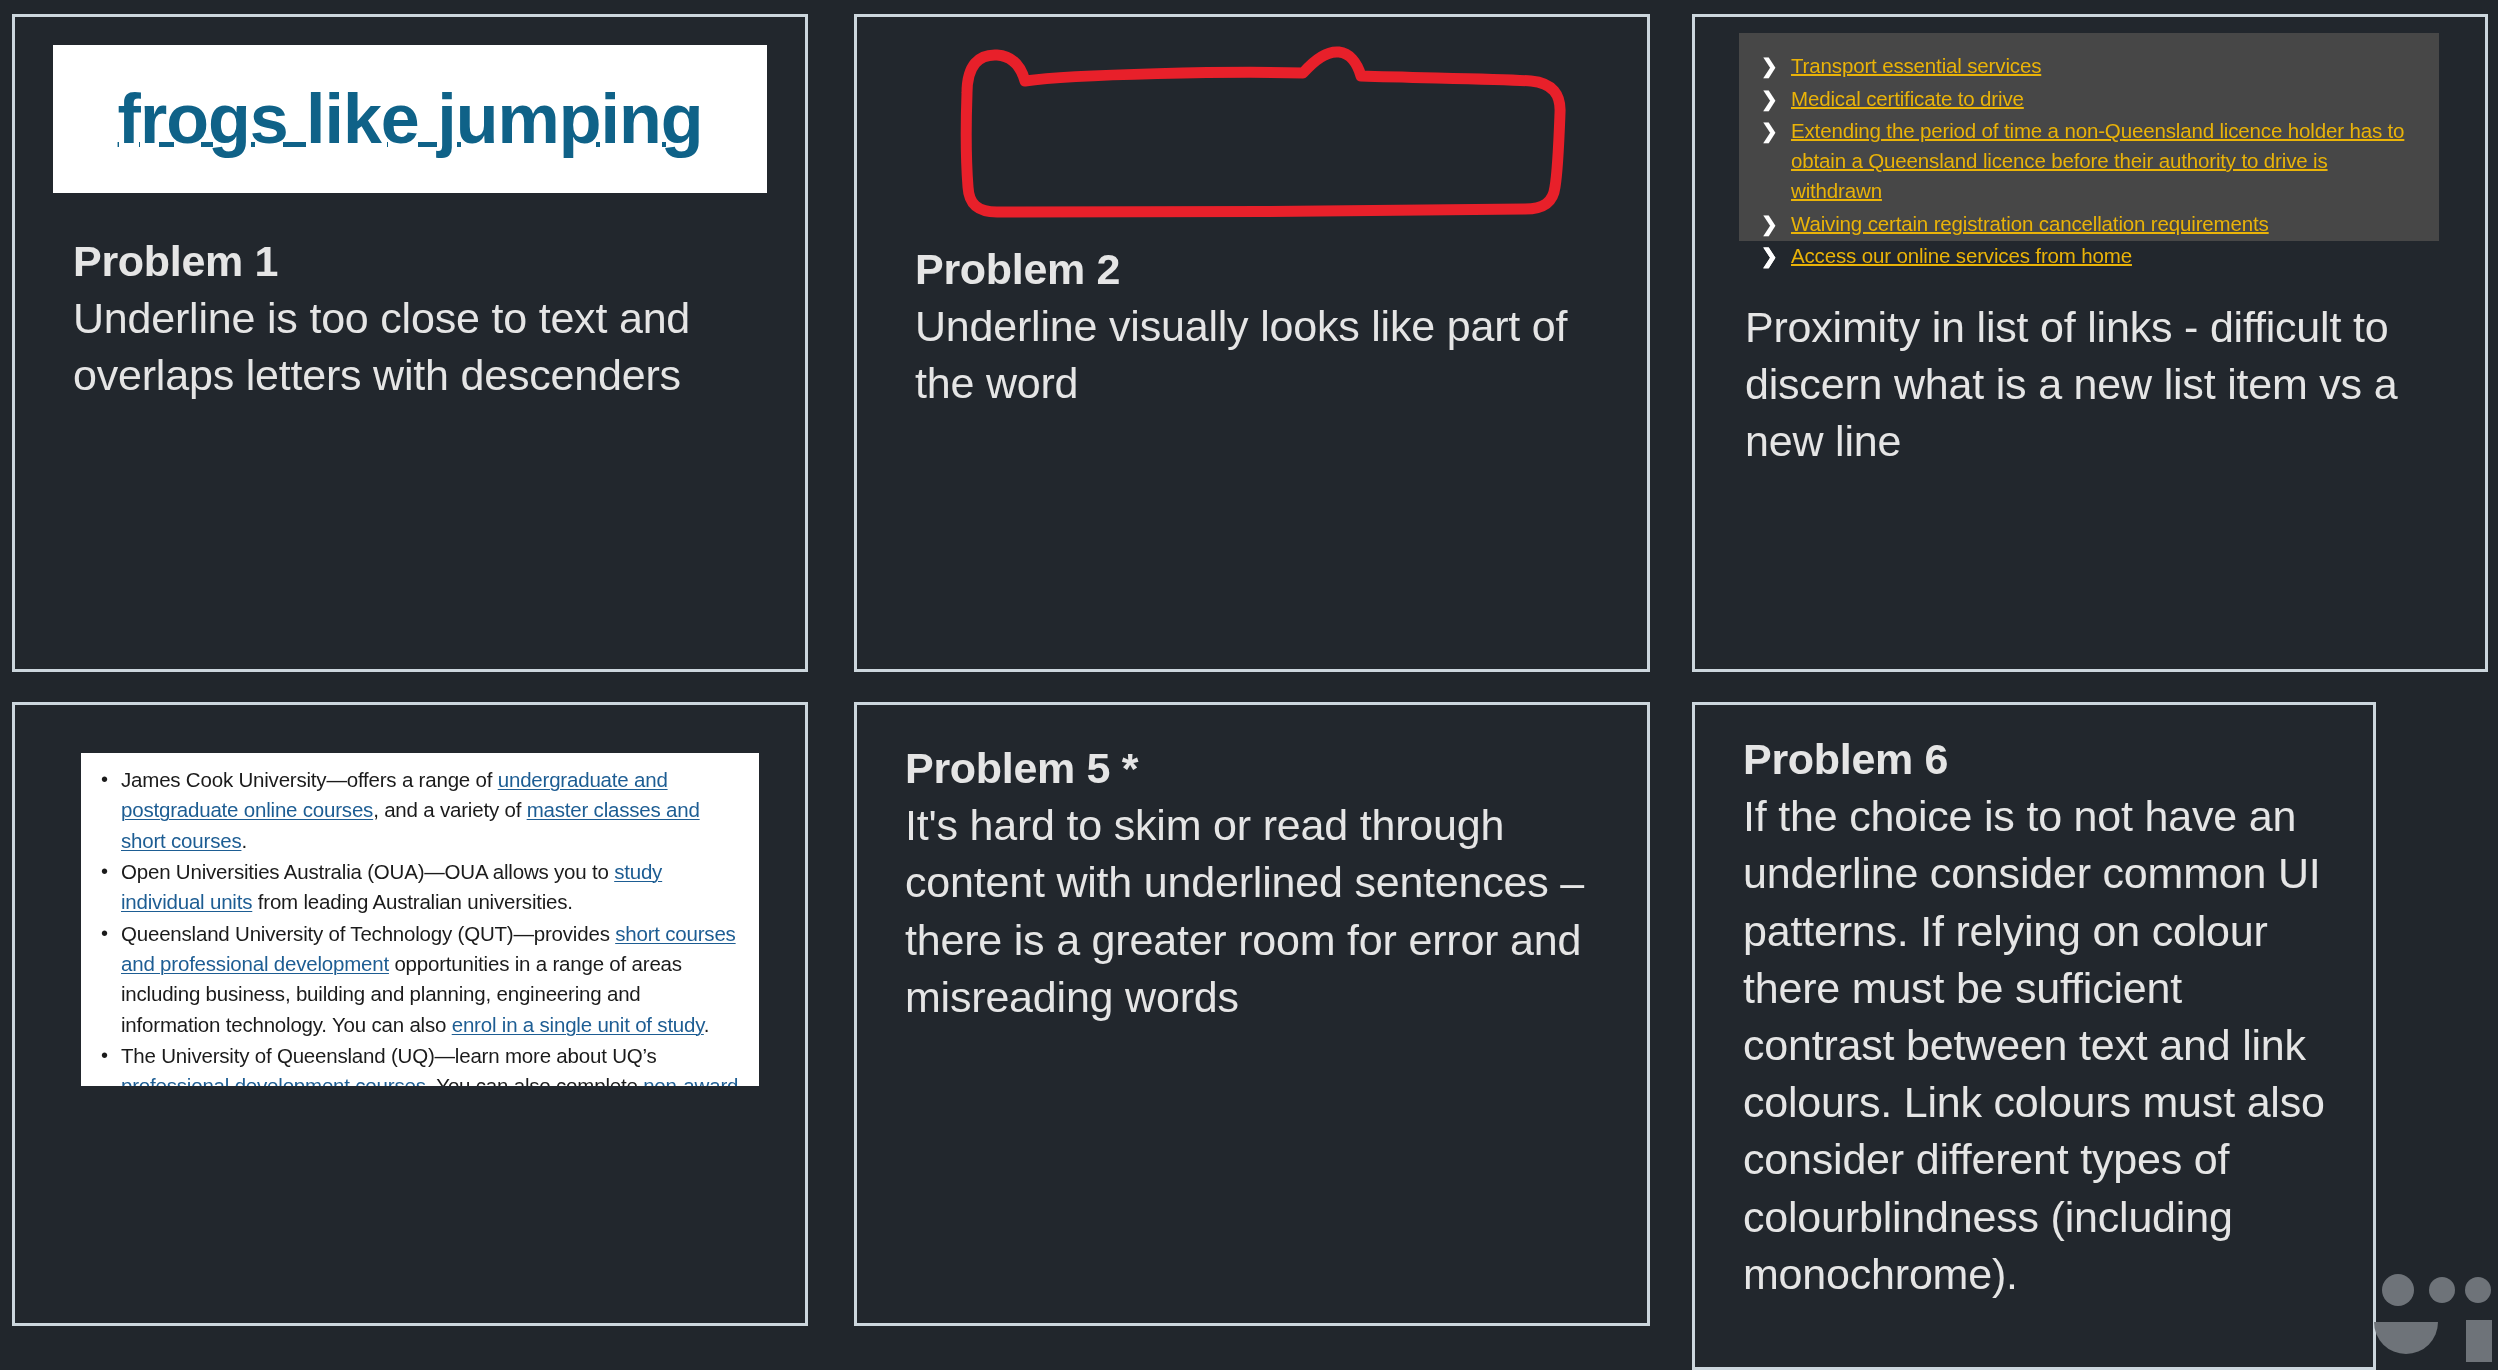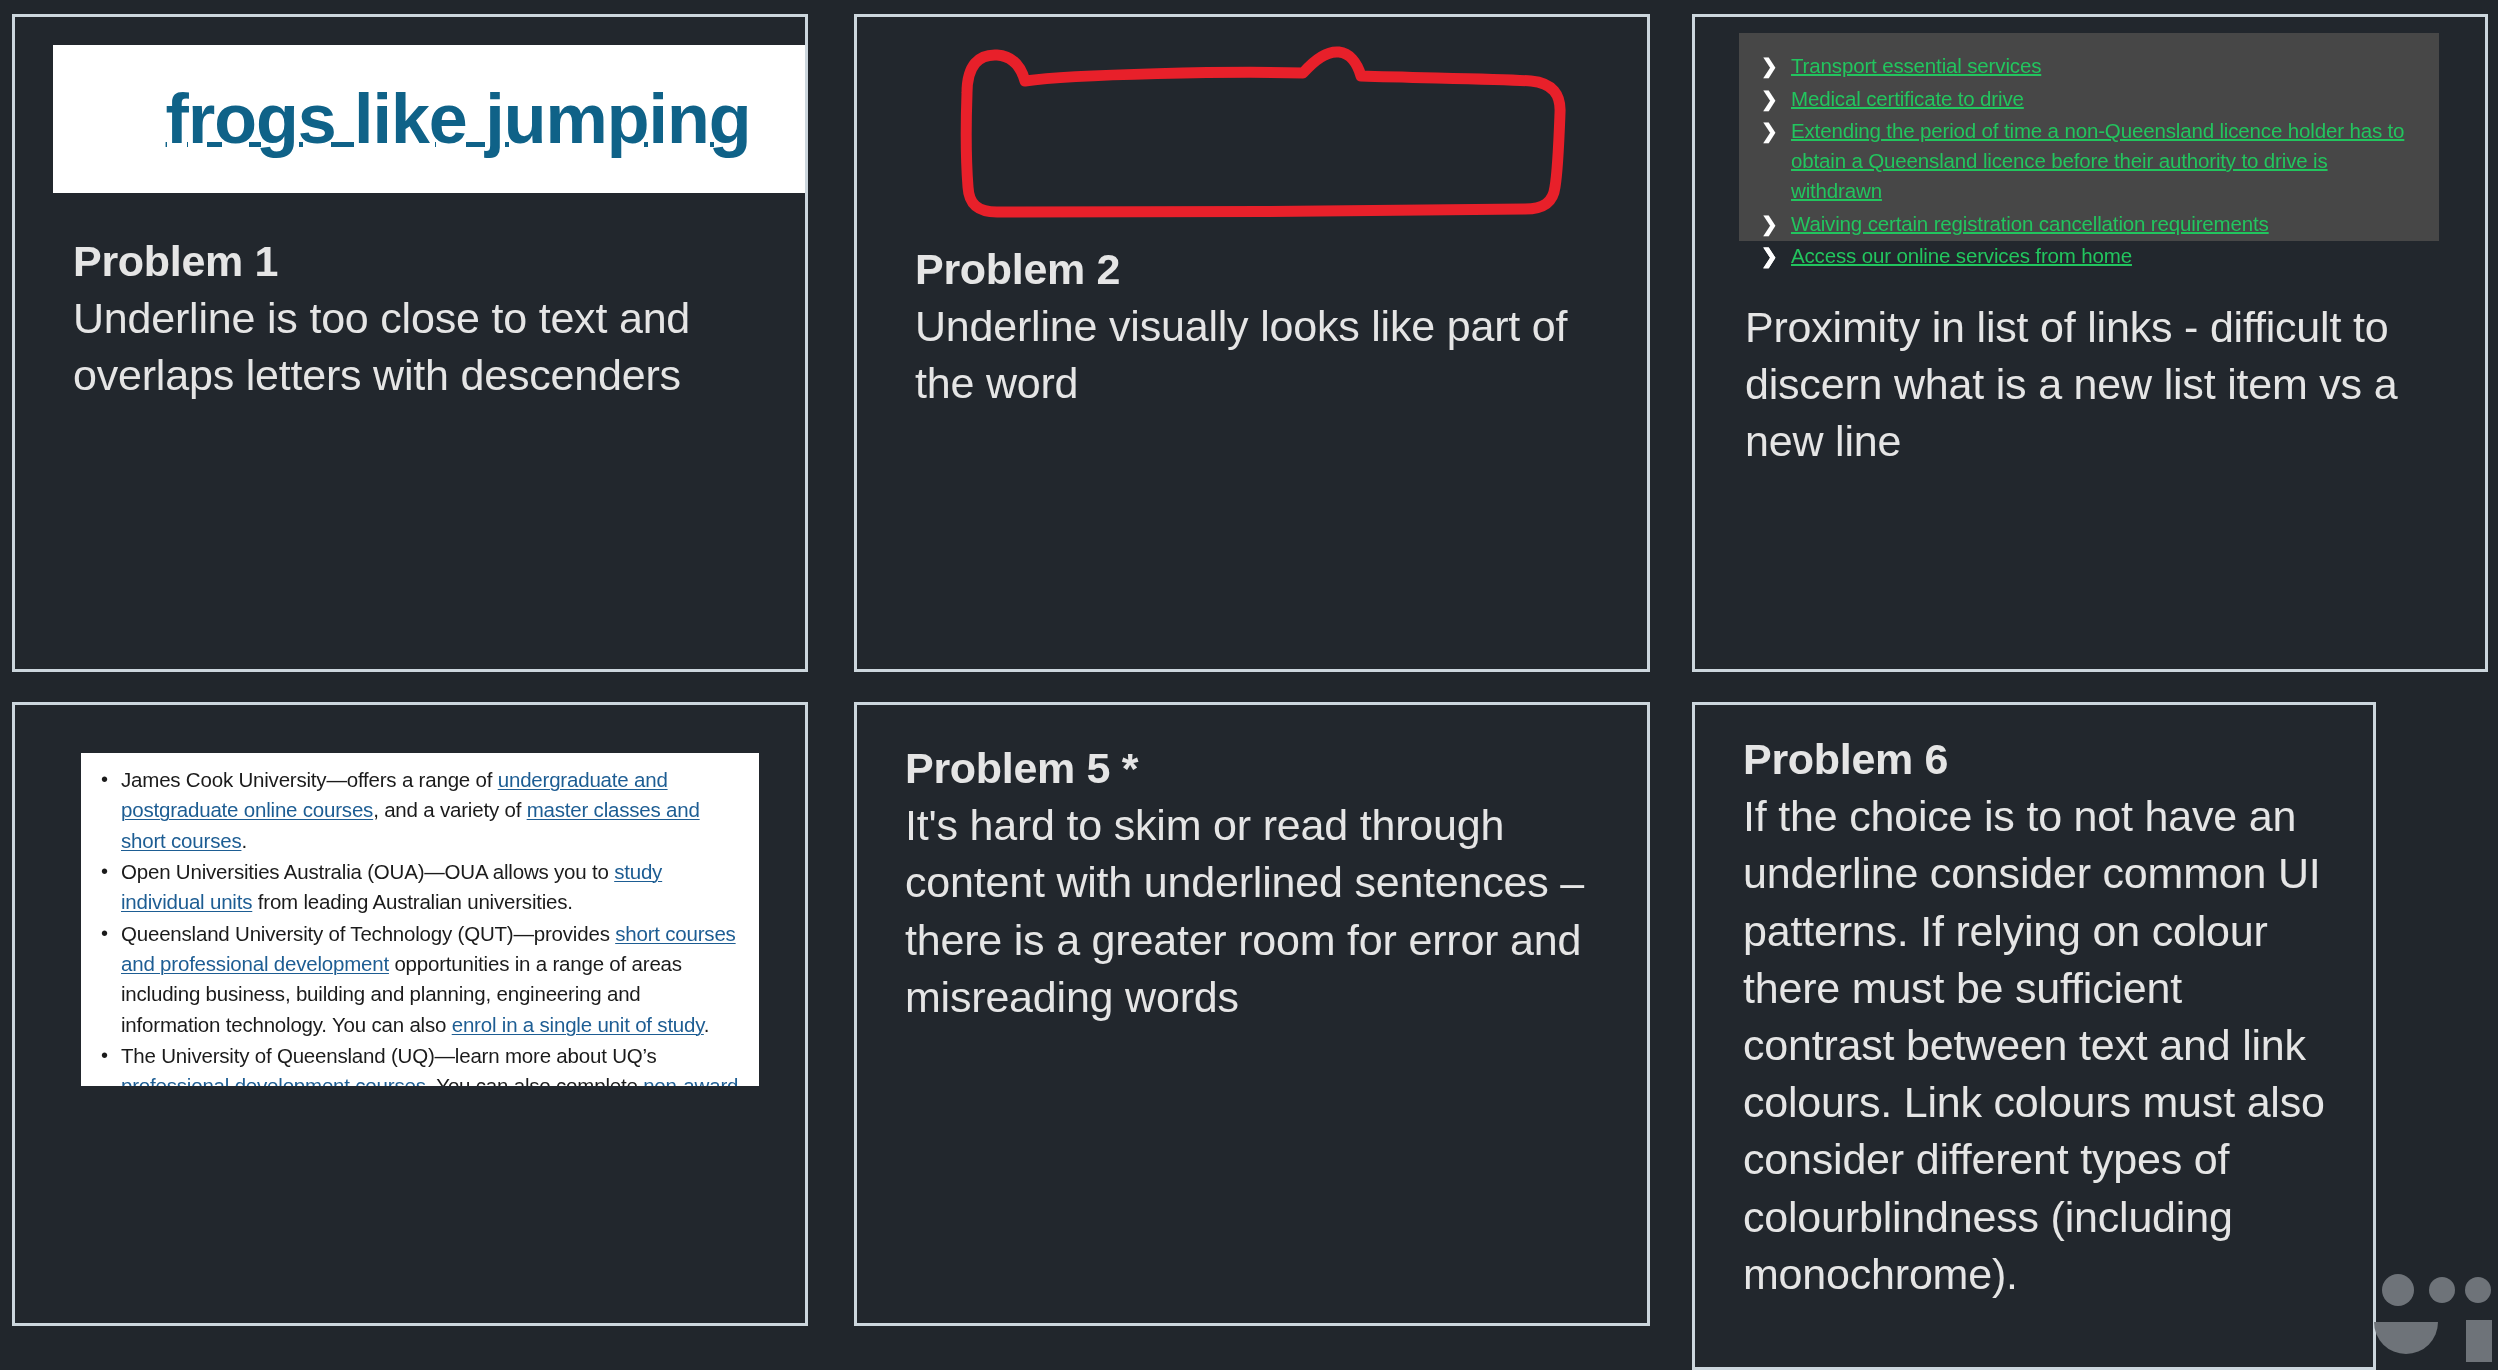--- a/index.html
+++ b/index.html
@@ -65,21 +65,20 @@
   .frogs-box {
     position: absolute;
     left: 38px;
     top: 28px;
     width: 714px;
     height: 148px;
     background: #ffffff;
     display: flex;
     align-items: center;
     justify-content: center;
-    padding-left: 48px;
   }
   .frogs-text {
     color: #0f6288;
     font-size: 70px;
     font-weight: 700;
     letter-spacing: -1px;
     text-decoration: underline;
     text-decoration-thickness: 5px;
     text-underline-offset: -1px;
     white-space: nowrap;
@@ -139,21 +138,21 @@
     left: 12px;
     top: 1px;
     color: #ffffff;
     font-size: 20px;
     font-weight: 700;
   }
   .linklist li .lk {
     text-decoration: underline;
     text-decoration-thickness: 1.5px;
     text-underline-offset: 1px;
-    color: #22c55e;
+    color: #eab308;
   }
 
   
   .whitebox {
     position: absolute;
     left: 66px;
     top: 48px;
     width: 678px;
     height: 333px;
     background: #ffffff;

